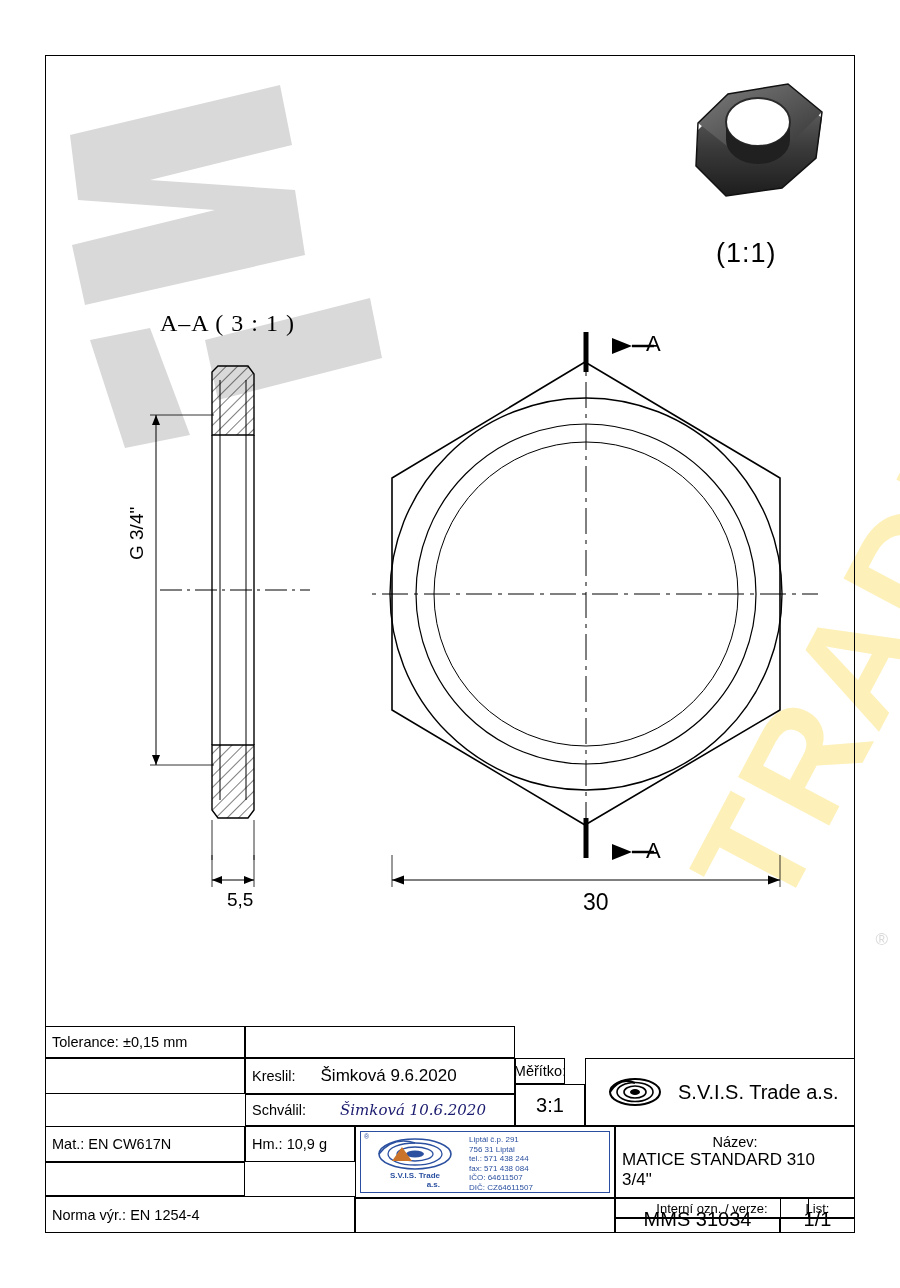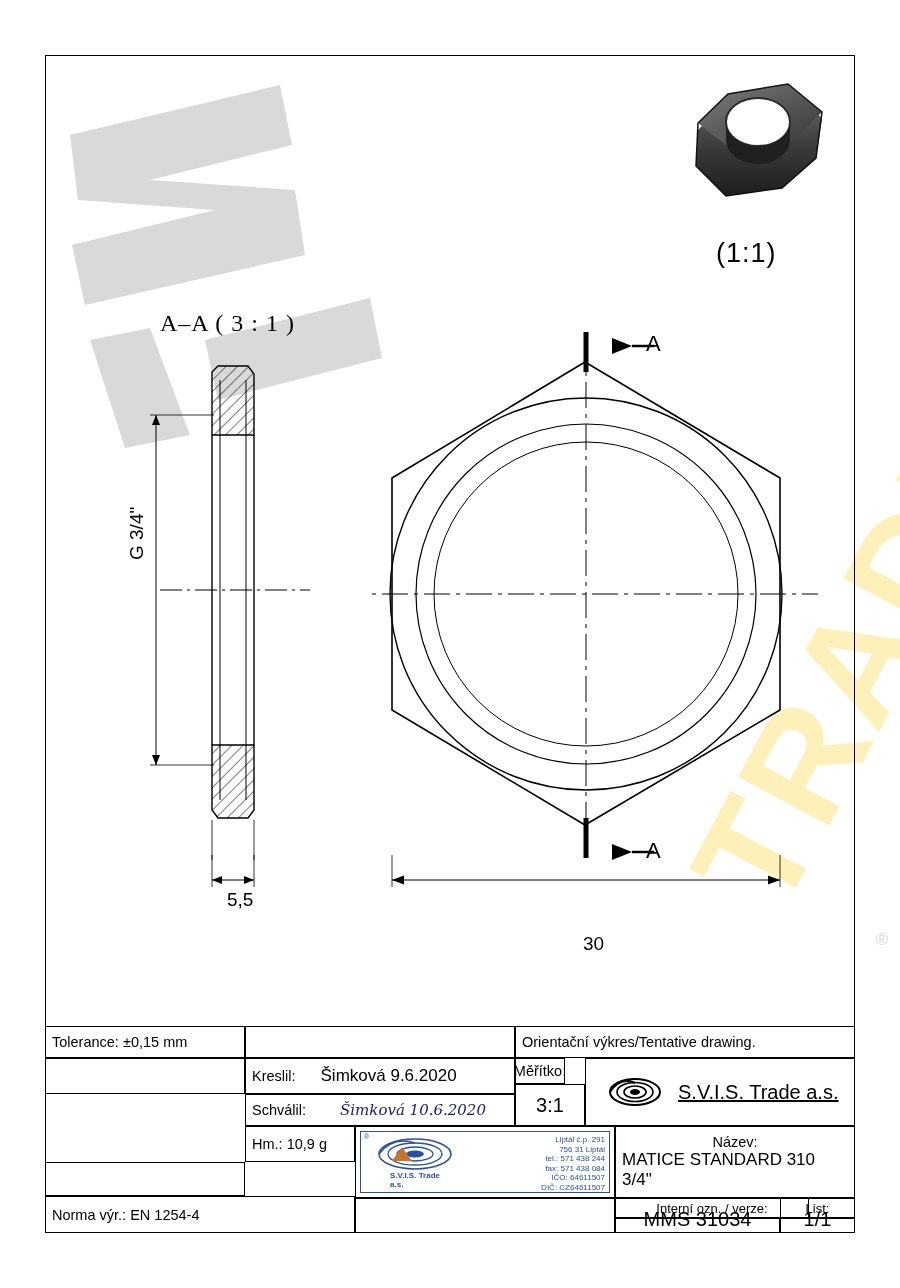--- a/index.html
+++ b/index.html
@@ -122,22 +122,22 @@
   }
   .a-bot {
     position: absolute;
     left: 646px;
     top: 838px;
     font-size: 22px;
   }
   .dim-30 {
     position: absolute;
     left: 583px;
-    top: 933px;
-    font-size: 19px;
+    top: 889px;
+    font-size: 23px;
   }
   
   .tb {
     position: absolute;
     left: 45px;
     top: 1026px;
     width: 810px;
     height: 207px;
     box-sizing: border-box;
     padding-left: 17px;
@@ -167,21 +167,21 @@
     border: 1.2px solid #2b4fa0;
     box-sizing: border-box;
     background: #ffffff;
     display: flex;
     align-items: stretch;
   }
   .stamp-txt {
     color: #2b50a0;
     font-size: 8px;
     line-height: 9.5px;
-    text-align: right;
+    text-align: left;
     padding: 3px 4px 0 0;
     flex: 1;
   }
 </style>
 </head>
 <body>
 
 <div id="sheet">
 
   <div class="wm wm-svis">
@@ -298,64 +298,64 @@
     <path d="M410,25 l-12,-4.5 l0,9 Z" fill="#000"></path>
     <line x1="22" y1="-40" x2="22" y2="32" stroke="#000" stroke-width="0.8"></line>
     <line x1="410" y1="-40" x2="410" y2="32" stroke="#000" stroke-width="0.8"></line>
   </svg>
   <div class="dim-30">30</div>
 
   <div class="tb">
 
     <div class="cell" style="left:0px;   top:0px;   width:200px; height:32px;">Tolerance: ±0,15 mm</div>
     <div class="cell" style="left:200px; top:0px;   width:270px; height:32px;"></div>
-    <div class="cell" style="left:470px; top:0px;   width:340px; height:32px;">Orientační výkres/Tentative drawing.</div>
 
     <div class="cell" style="left:0px;   top:32px;  width:200px; height:36px;"></div>
     <div class="cell" style="left:200px; top:32px;  width:270px; height:36px;gap:11px;">
       <span>Kreslil:</span>
       <span class="mid" style="margin-left:14px;">Šimková 9.6.2020</span>
     </div>
     <div class="cell center" style="left:470px; top:32px; width:50px; height:26px;">Měřítko:</div>
     <div class="cell center" style="left:470px; top:58px; width:70px; height:42px;">
       <span class="big">3:1</span>
     </div>
     <div class="cell" style="left:540px; top:32px; width:270px; height:68px;">
       <span style="margin-left:16px;">
         <svg class="logo-circ" width="54" height="30" viewBox="0 0 54 30" aria-hidden="true">
           <ellipse cx="27" cy="15" rx="25" ry="13" fill="none" stroke="#000" stroke-width="2"></ellipse>
           <ellipse cx="27" cy="15" rx="18" ry="9.5" fill="none" stroke="#000" stroke-width="1.6"></ellipse>
           <ellipse cx="27" cy="15" rx="11" ry="6" fill="none" stroke="#000" stroke-width="1.6"></ellipse>
           <ellipse cx="27" cy="15" rx="5" ry="3" fill="#000"></ellipse>
           <path d="M2,15 q10,-16 25,-9" fill="none" stroke="#000" stroke-width="2"></path>
         </svg>
       </span>
-      <span class="big" style="margin-left:16px;text-decoration:underline;">S.V.I.S. Trade a.s.</span>
+      <span class="big" style="margin-left:16px;">S.V.I.S. Trade a.s.</span>
     </div>
 
     <div class="cell" style="left:200px; top:68px; width:270px; height:32px;gap:22px;">
       <span>Schválil:</span>
       <span class="hand" style="margin-left:12px;">Šimková 10.6.2020</span>
     </div>
 
+    <div class="cell" style="left:0px;   top:100px; width:200px; height:36px;">Mat.: EN CW617N</div>
     <div class="cell" style="left:200px; top:100px; width:110px; height:36px;">Hm.: 10,9 g</div>
 
     <div class="cell" style="left:310px; top:100px; width:260px; height:72px; padding:4px;">
       <div class="stamp" style="width:100%; height:100%;">
         <div style="width:108px; display:flex; flex-direction:column; align-items:center; justify-content:center; position:relative;">
           <span style="position:absolute; left:3px; top:1px; color:#2b50a0; font-size:7px;">®</span>
           <svg width="78" height="36" viewBox="0 0 78 36" aria-hidden="true">
             <ellipse cx="39" cy="19" rx="36" ry="15" fill="none" stroke="#2b50a0" stroke-width="1.6"></ellipse>
             <ellipse cx="39" cy="19" rx="27" ry="11" fill="none" stroke="#2b50a0" stroke-width="1.3"></ellipse>
             <ellipse cx="39" cy="19" rx="18" ry="7" fill="none" stroke="#2b50a0" stroke-width="1.3"></ellipse>
             <ellipse cx="39" cy="19" rx="9" ry="3.5" fill="#2b50a0"></ellipse>
             <path d="M16,26 l10,-14 l10,14 Z" fill="#c9742a"></path>
             <path d="M3,19 q14,-18 36,-11" fill="none" stroke="#2b50a0" stroke-width="1.6"></path>
           </svg>
-          <div style="font-size:8px; color:#2b50a0; font-weight:bold; line-height:9px; text-align:left;">
+          <div style="font-size:8px; color:#2b50a0; font-weight:bold; line-height:9px; text-align:right;">
             <span>S.V.I.S. Trade</span><br>
             <span>a.s.</span>
           </div>
         </div>
         <div class="stamp-txt">
           <div>Liptál č.p. 291</div>
           <div>756 31 Liptál</div>
           <div>tel.: 571 438 244</div>
           <div>fax: 571 438 084</div>
           <div>IČO: 64611507</div>

